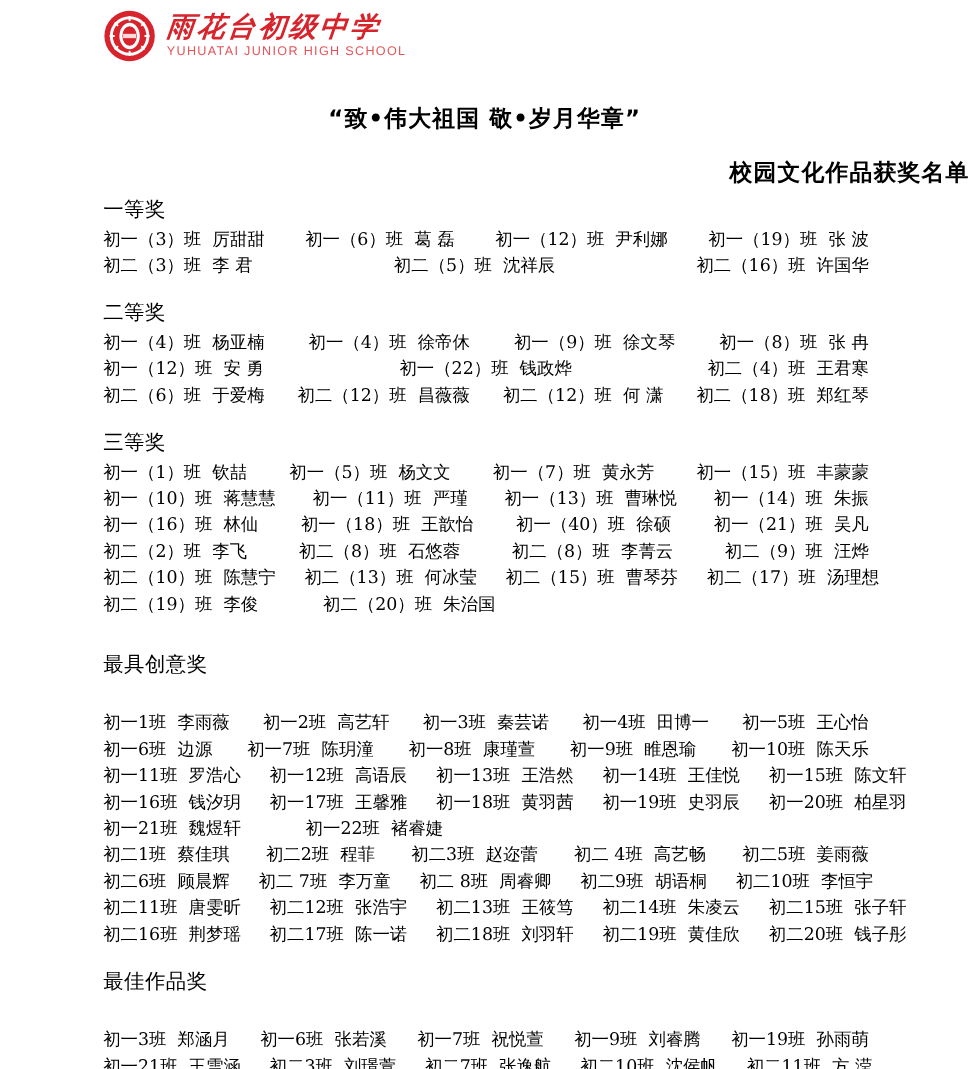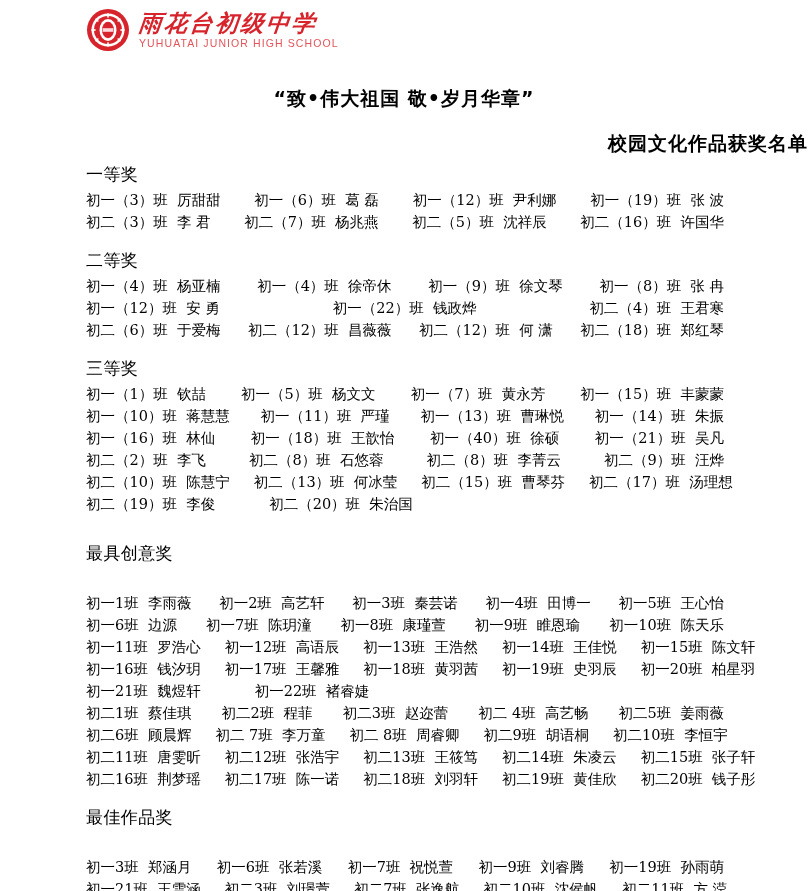--- a/index.html
+++ b/index.html
@@ -156,21 +156,20 @@
       <div class="section-heading">一等奖</div>
       <div class="rows">
         <div class="award-row">
           <span class="entry"><span class="cls">初一（3）班</span><span class="nm">&nbsp;&nbsp;厉甜甜</span></span>
           <span class="entry"><span class="cls">初一（6）班</span><span class="nm">&nbsp;&nbsp;葛  磊</span></span>
           <span class="entry"><span class="cls">初一（12）班</span><span class="nm">&nbsp;&nbsp;尹利娜</span></span>
           <span class="entry"><span class="cls">初一（19）班</span><span class="nm">&nbsp;&nbsp;张  波</span></span>
         </div>
         <div class="award-row">
           <span class="entry"><span class="cls">初二（3）班</span><span class="nm">&nbsp;&nbsp;李  君</span></span>
-          <span class="entry"><span class="cls">初二（7）班</span><span class="nm">&nbsp;&nbsp;杨兆燕</span></span>
           <span class="entry"><span class="cls">初二（5）班</span><span class="nm">&nbsp;&nbsp;沈祥辰</span></span>
           <span class="entry"><span class="cls">初二（16）班</span><span class="nm">&nbsp;&nbsp;许国华</span></span>
         </div>
       </div>
     </div>
     <div class="sec-gap-md"></div>
     <div class="section">
       <div class="section-heading">二等奖</div>
       <div class="rows">
         <div class="award-row">

